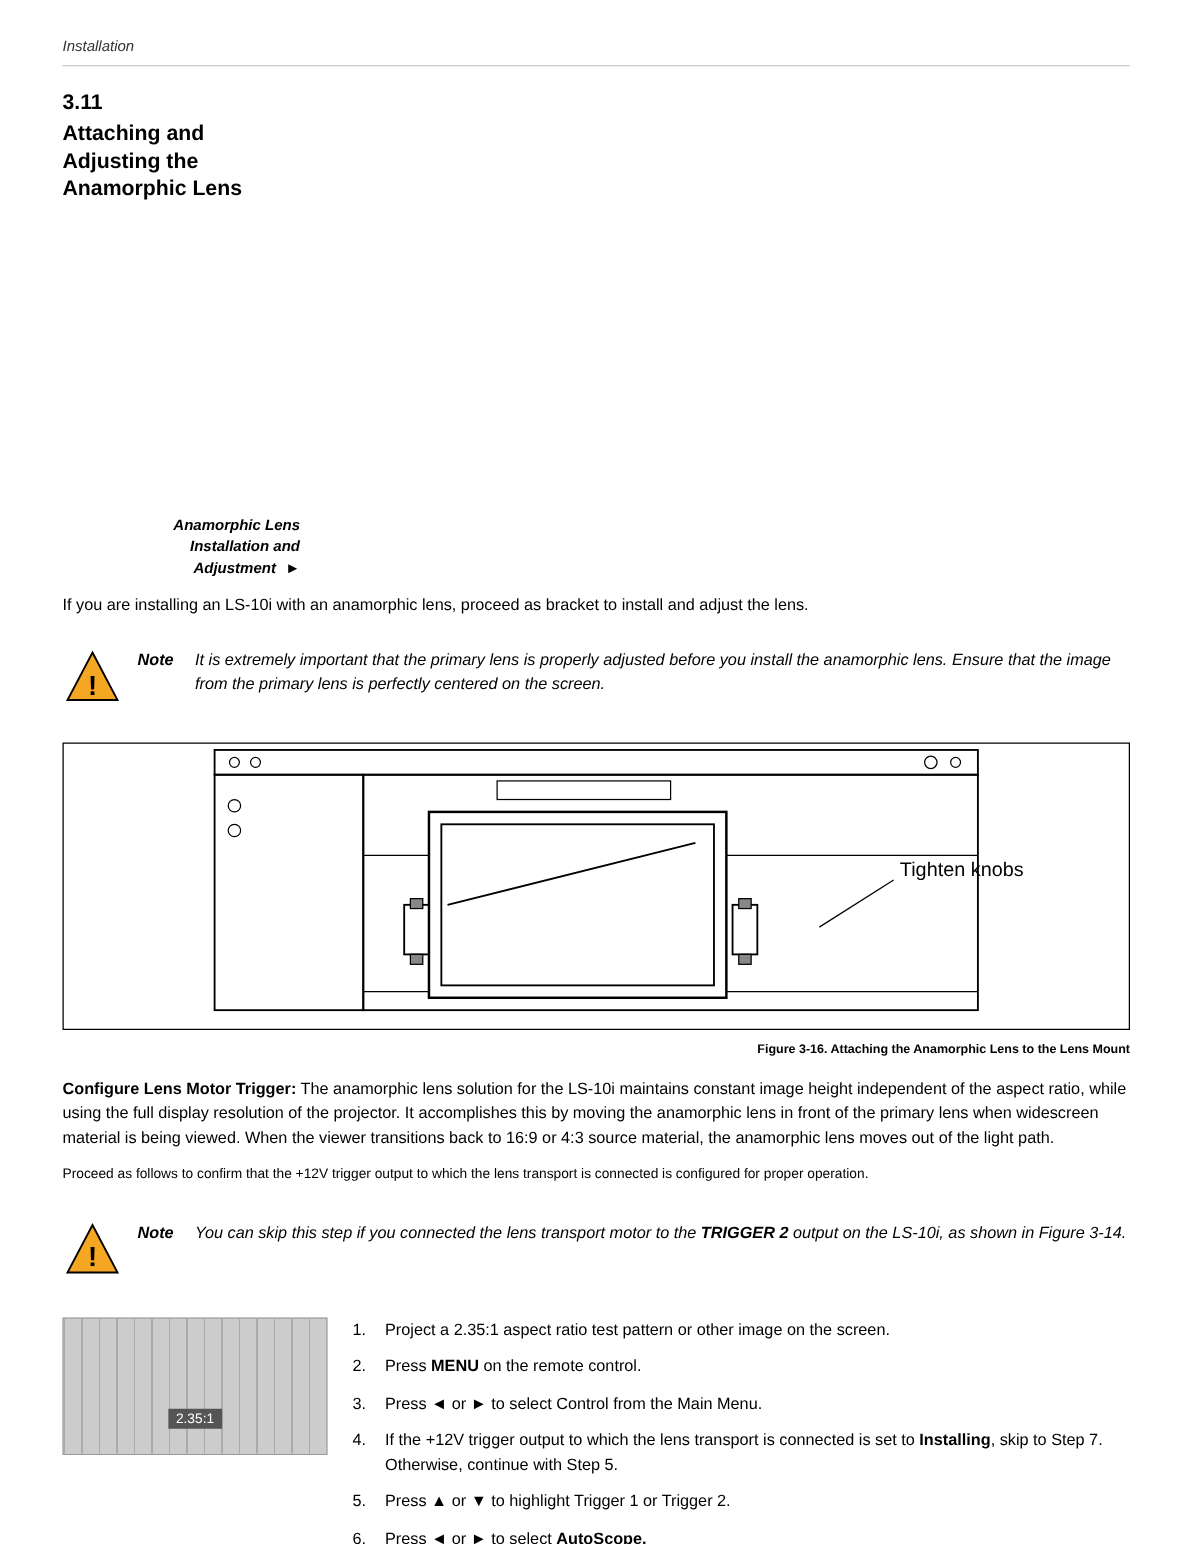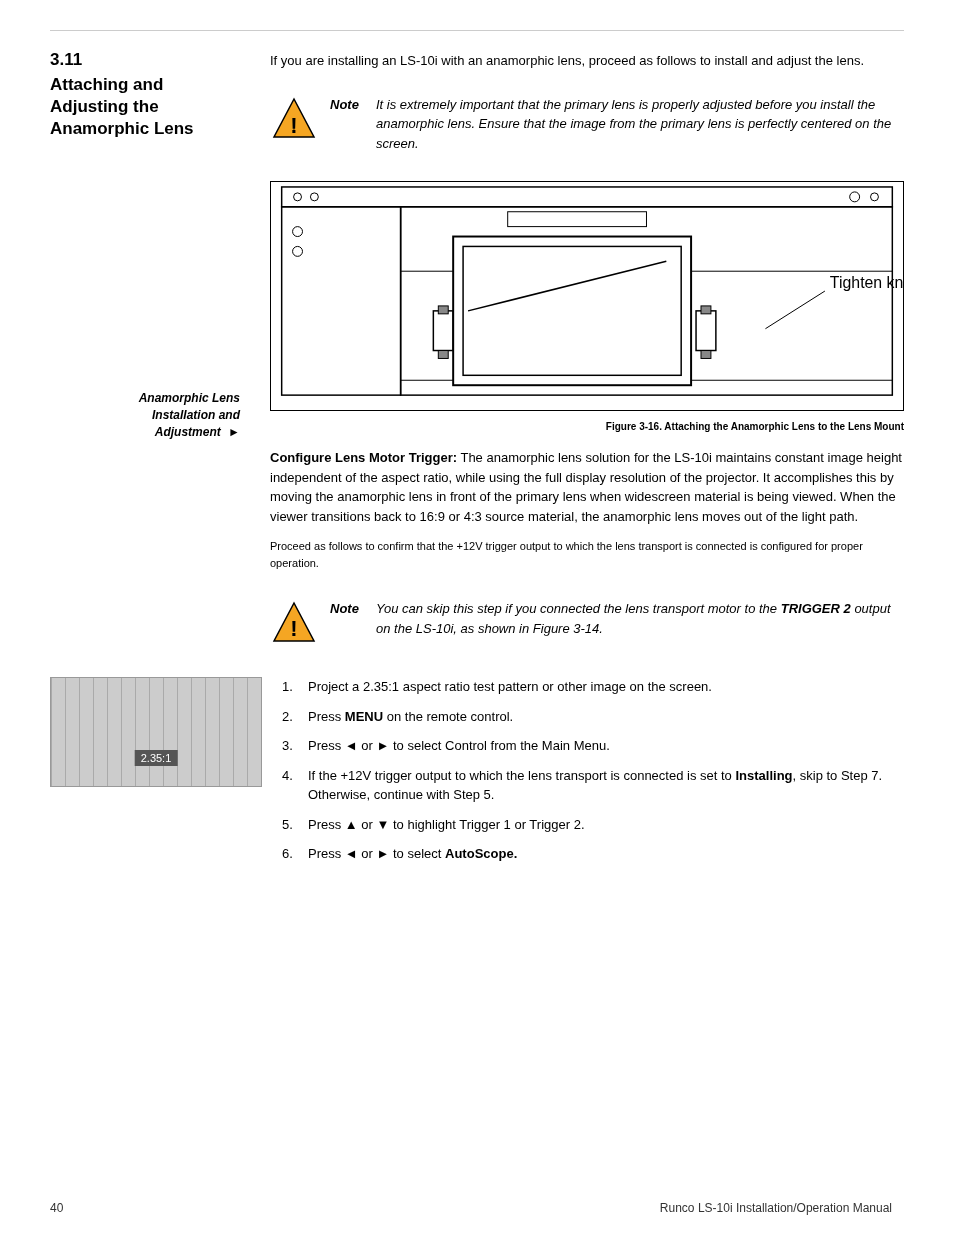--- a/index.html
+++ b/index.html
@@ -24,21 +24,22 @@
       color: #333;
       margin-bottom: 8px;
     }
     .top-rule {
       border: none;
       border-top: 1px solid #ccc;
       margin-bottom: 20px;
     }
     .main-content {
       display: flex;
-      gap: 0;
+      gap: 12px;
+      flex-direction: column;
     }
     .left-col {
       width: 220px;
       flex-shrink: 0;
       padding-right: 20px;
     }
     .section-number {
       font-size: 17px;
       font-weight: bold;
       font-family: 'Arial Black', Arial, sans-serif;
@@ -220,41 +221,42 @@
     .arrow-left::before { content: '◄'; }
     .arrow-right::before { content: '►'; }
     .arrow-up::before { content: '▲'; }
     .arrow-down::before { content: '▼'; }
   </style>
 </head>
 <body>
 
 <div class="page">
 
+  <div class="top-label">Installation</div>
   <hr class="top-rule">
 
   <div class="main-content">
 
     <div class="left-col">
       <div class="section-number">3.11</div>
       <div class="section-title">
         <span>Attaching and</span><br>
         <span>Adjusting the</span><br>
         <span>Anamorphic Lens</span>
       </div>
 
       <div class="sidebar-label">
         <em>Anamorphic Lens<br>Installation and<br>Adjustment</em>
         <span class="sidebar-arrow">►</span>
       </div>
     </div>
 
     <div class="right-col">
 
-      <p class="intro-text">If you are installing an LS-10i with an anamorphic lens, proceed as follows to install and adjust the lens.</p>
+      <p class="intro-text">If you are installing an LS-10i with an anamorphic lens, proceed as bracket to install and adjust the lens.</p>
 
       <div class="note-box">
         <div class="note-icon">
           <svg viewBox="0 0 48 48" xmlns="http://www.w3.org/2000/svg">
             <polygon points="24,4 44,42 4,42" fill="#f5a623" stroke="#000" stroke-width="1.5"></polygon>
             <text x="24" y="38" text-anchor="middle" font-size="22" font-weight="bold" fill="#000">!</text>
 
             <text x="24" y="36" text-anchor="middle" font-size="14" fill="#000">!</text>
           </svg>
         </div>

